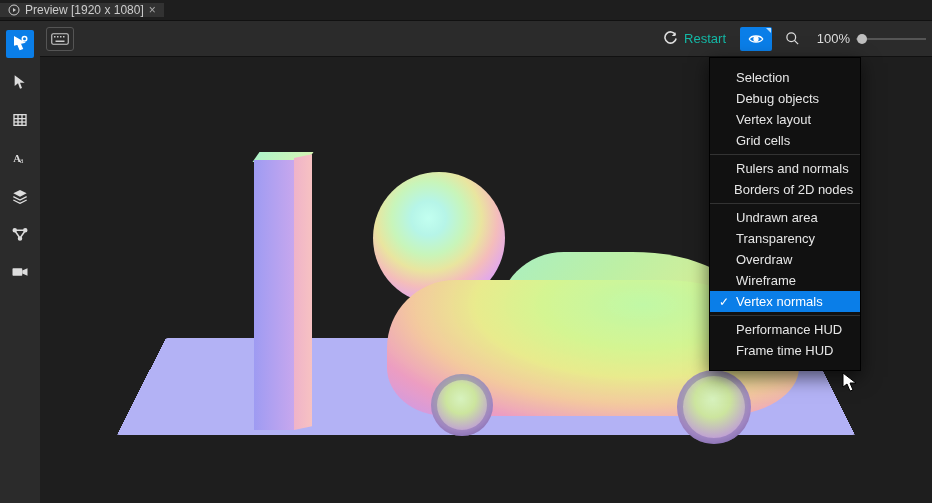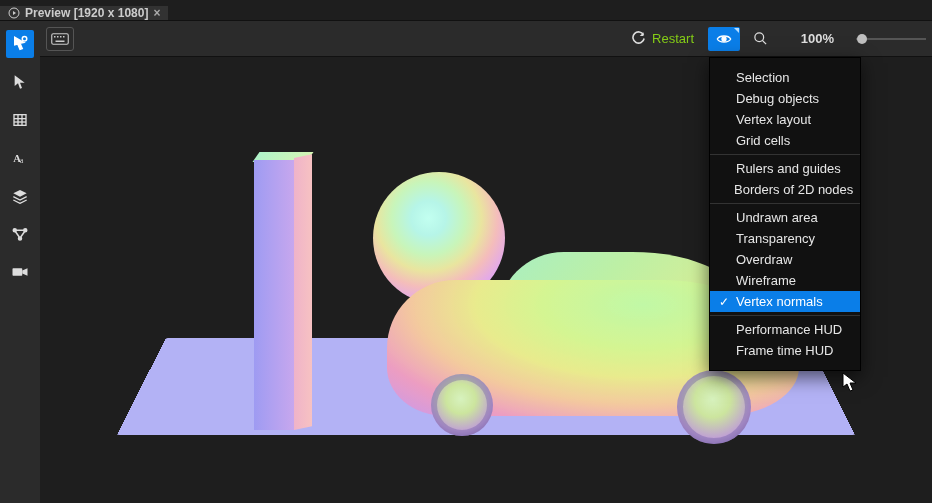--- a/index.html
+++ b/index.html
@@ -10,23 +10,22 @@
     font-size: 13px;
     color: #ddd;
     position: relative;
   }
 
   
   .tab-bar {
     height: 21px;
     background: #1e1e1e;
     display: flex;
-    align-items: flex-end;
+    align-items: center;
     border-bottom: 1px solid #111;
-    font-weight: bold;
   }
   .tab {
     display: flex;
     align-items: center;
     gap: 5px;
     padding: 0 8px;
     background: #323232;
     color: #ccc;
     font-size: 12px;
   }
@@ -83,21 +82,21 @@
     align-items: center;
     padding: 0 6px;
     gap: 6px;
     border-bottom: 1px solid #111;
   }
   .toolbar .spacer { flex: 1; }
   .tb-btn {
     height: 24px;
     padding: 0 8px;
     background: transparent;
-    color: #84cc16;
+    color: #14b8a6;
     border: none;
     display: inline-flex;
     align-items: center;
     gap: 6px;
     font-size: 13px;
     cursor: pointer;
     border-radius: 2px;
   }
   .tb-btn.icon-only { padding: 0; width: 28px; justify-content: center; }
   .tb-btn.eye {
@@ -109,22 +108,21 @@
   .tb-btn.eye .tri {
     position: absolute;
     top: 1px; right: 1px;
     width: 0; height: 0;
     border-left: 5px solid transparent;
     border-top: 5px solid #b6ddff;
   }
   .zoom-group {
     display: inline-flex;
     align-items: center;
-    gap: 22px;
-    font-weight: bold;
+    gap: 6px;
   }
   .zoom-val { color: #ddd; font-size: 13px; min-width: 38px; text-align: right; }
   .slider {
     position: relative;
     width: 70px;
     height: 24px;
     display: flex;
     align-items: center;
   }
   .slider .track {
@@ -428,21 +426,21 @@
         <span>Vertex layout</span>
       </div>
       <div class="item">
         <span class="check">✓</span>
         <span>Grid cells</span>
       </div>
     </div>
     <div class="group">
       <div class="item">
         <span class="check">✓</span>
-        <span>Rulers and guides</span>
+        <span>Rulers and normals</span>
       </div>
       <div class="item">
         <span class="check">✓</span>
         <span>Borders of 2D nodes</span>
       </div>
     </div>
     <div class="group">
       <div class="item">
         <span class="check">✓</span>
         <span>Undrawn area</span>

